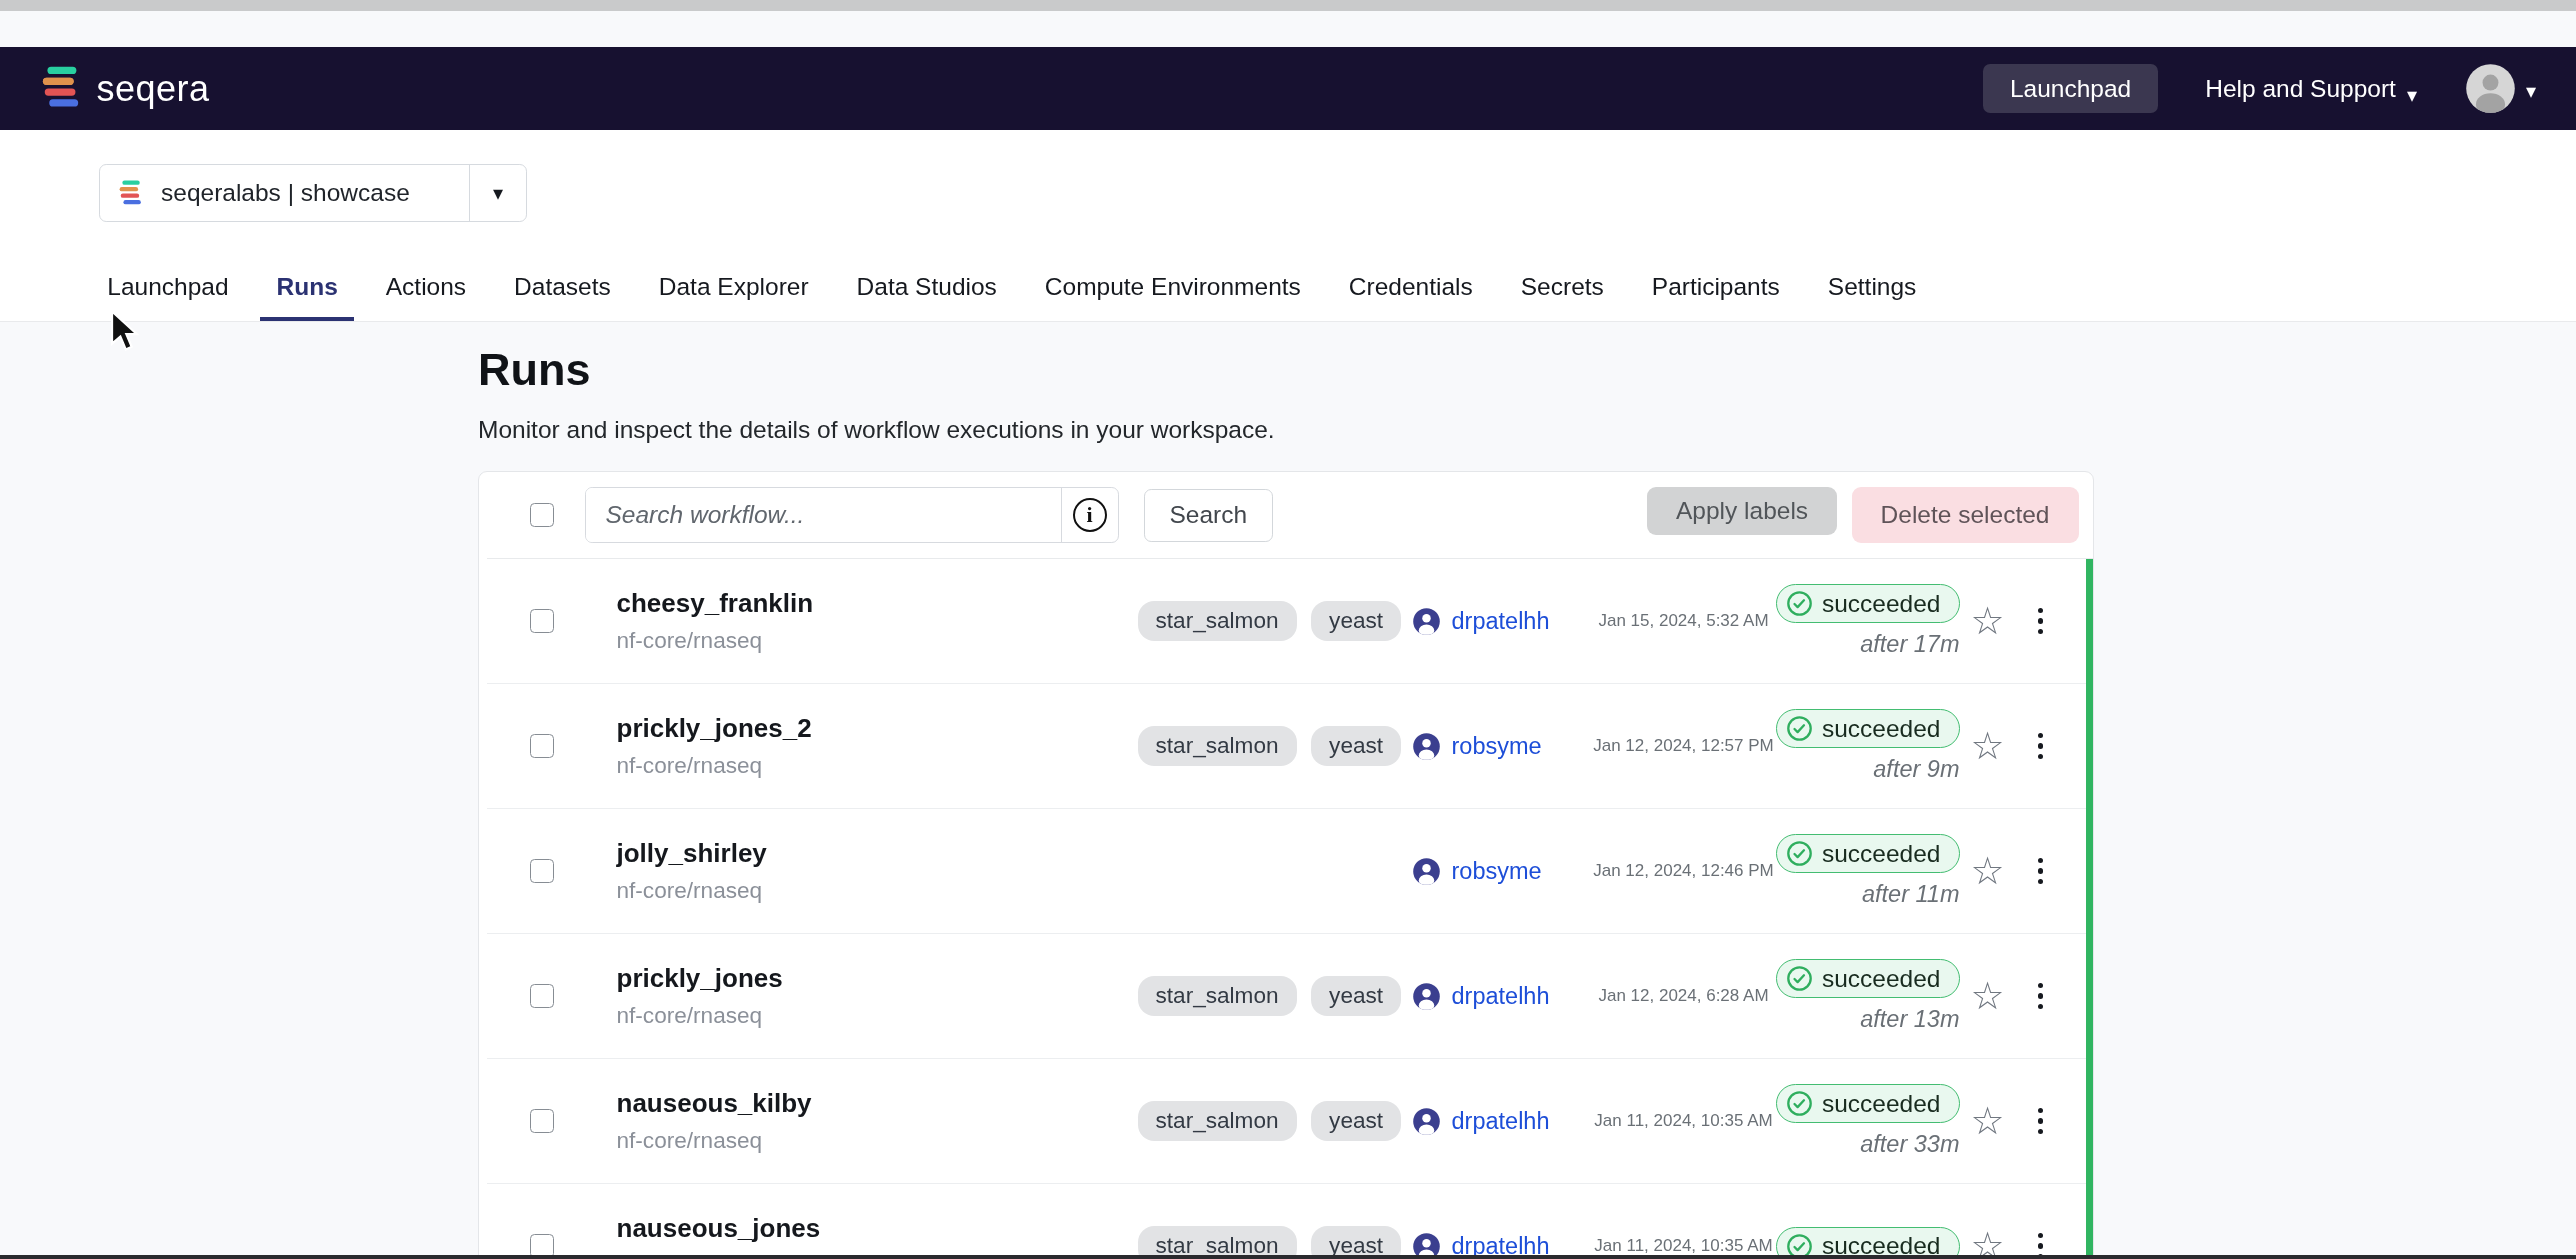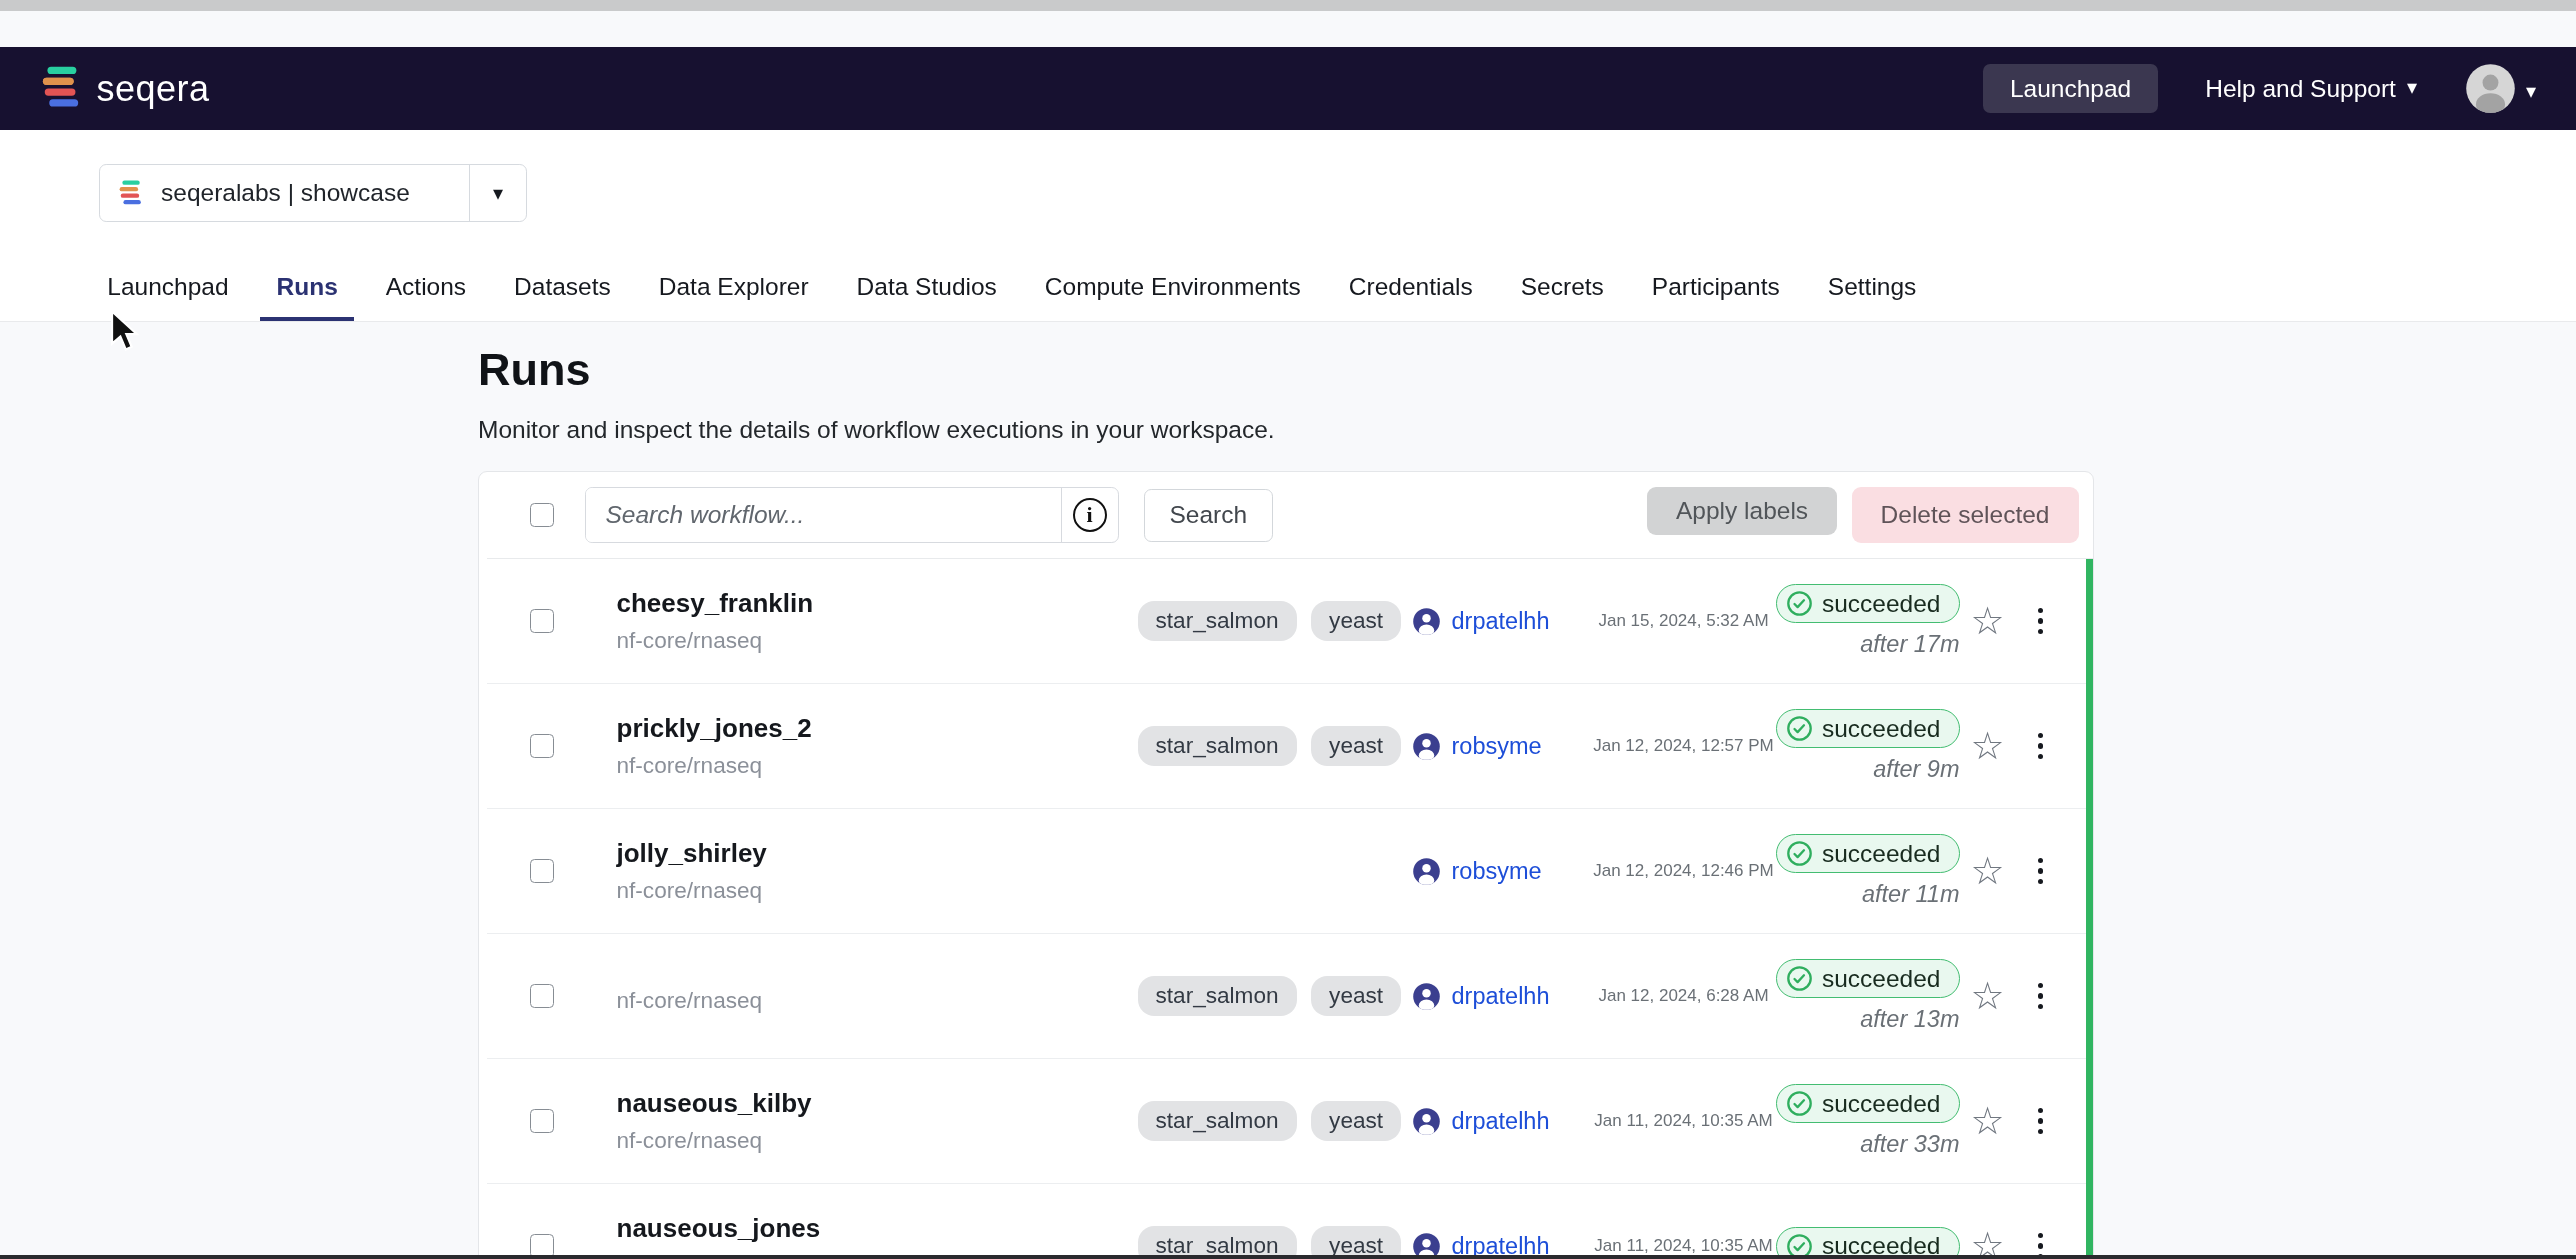--- a/index.html
+++ b/index.html
@@ -9,21 +9,21 @@
   
   .top-strip { height:11px; background:#c9cacb; }
   .bottom-strip { position:absolute; left:0; bottom:0; width:100%; height:3.6px; background:#2a2a2e; z-index:60; }
 
   
   .navbar { height:83px; background:#171130; display:flex; align-items:center; padding:0 40px; color:#fff;margin-top:36px; }
   .brand { display:flex; align-items:center; gap:14.5px; }
   .brand-word { font-size:36px; font-weight:500; letter-spacing:0.5px; color:#fff; }
   .nav-right { margin-left:auto; display:flex; align-items:center; gap:47px; }
   .launchpad-btn { background:#3b3750; color:#fff; border:none; border-radius:7.2px; height:49px; padding:0 27px; font-size:24.5px; font-family:inherit; cursor:pointer; }
-  .help-menu { display:flex; align-items:flex-start; gap:11px; font-size:24.5px; color:#fff; cursor:pointer; }
+  .help-menu { display:flex; align-items:flex-end; gap:11px; font-size:24.5px; color:#fff; cursor:pointer; }
   .caret { font-size:20px; line-height:1; transform:translateY(1.8px); }
   .avatar-wrap { display:flex; align-items:center; gap:9px; cursor:pointer; }
 
   
   .subheader { background:#fff; height:192px; position:relative; border-bottom:0.9px solid #e9eaec; }
   .ws-select { position:absolute; left:99px; top:34px; width:428px; height:58px; background:#fff; border:0.9px solid #d6dadf; border-radius:7.2px; display:flex; align-items:center; cursor:pointer; }
   .ws-select .ws-label { font-size:24.5px; color:#1f2329; margin-left:18px; }
   .ws-logo { margin-left:18px; }
   .ws-divider { width:0.9px; height:100%; background:#d6dadf; margin-left:auto; }
   .ws-caret { width:56px; text-align:center; font-size:20px; color:#16191f; }
@@ -307,20 +307,21 @@
               <i></i>
               <i></i>
               <i></i>
             </span>
     </div>
   </div>
 
   <div class="run-row">
     <div class="checkbox"></div>
     <div class="col-name">
+      <div class="run-name">prickly_jones</div>
       <div class="run-pipeline">nf-core/rnaseq</div>
     </div>
     <div class="col-labels">
             <span class="chip">star_salmon</span>
             <span class="chip">yeast</span>
           </div>
     <div class="col-user">
       <svg width="29" height="29" viewBox="0 0 24 24">
         <defs>
                 <clipPath id="uclip">

